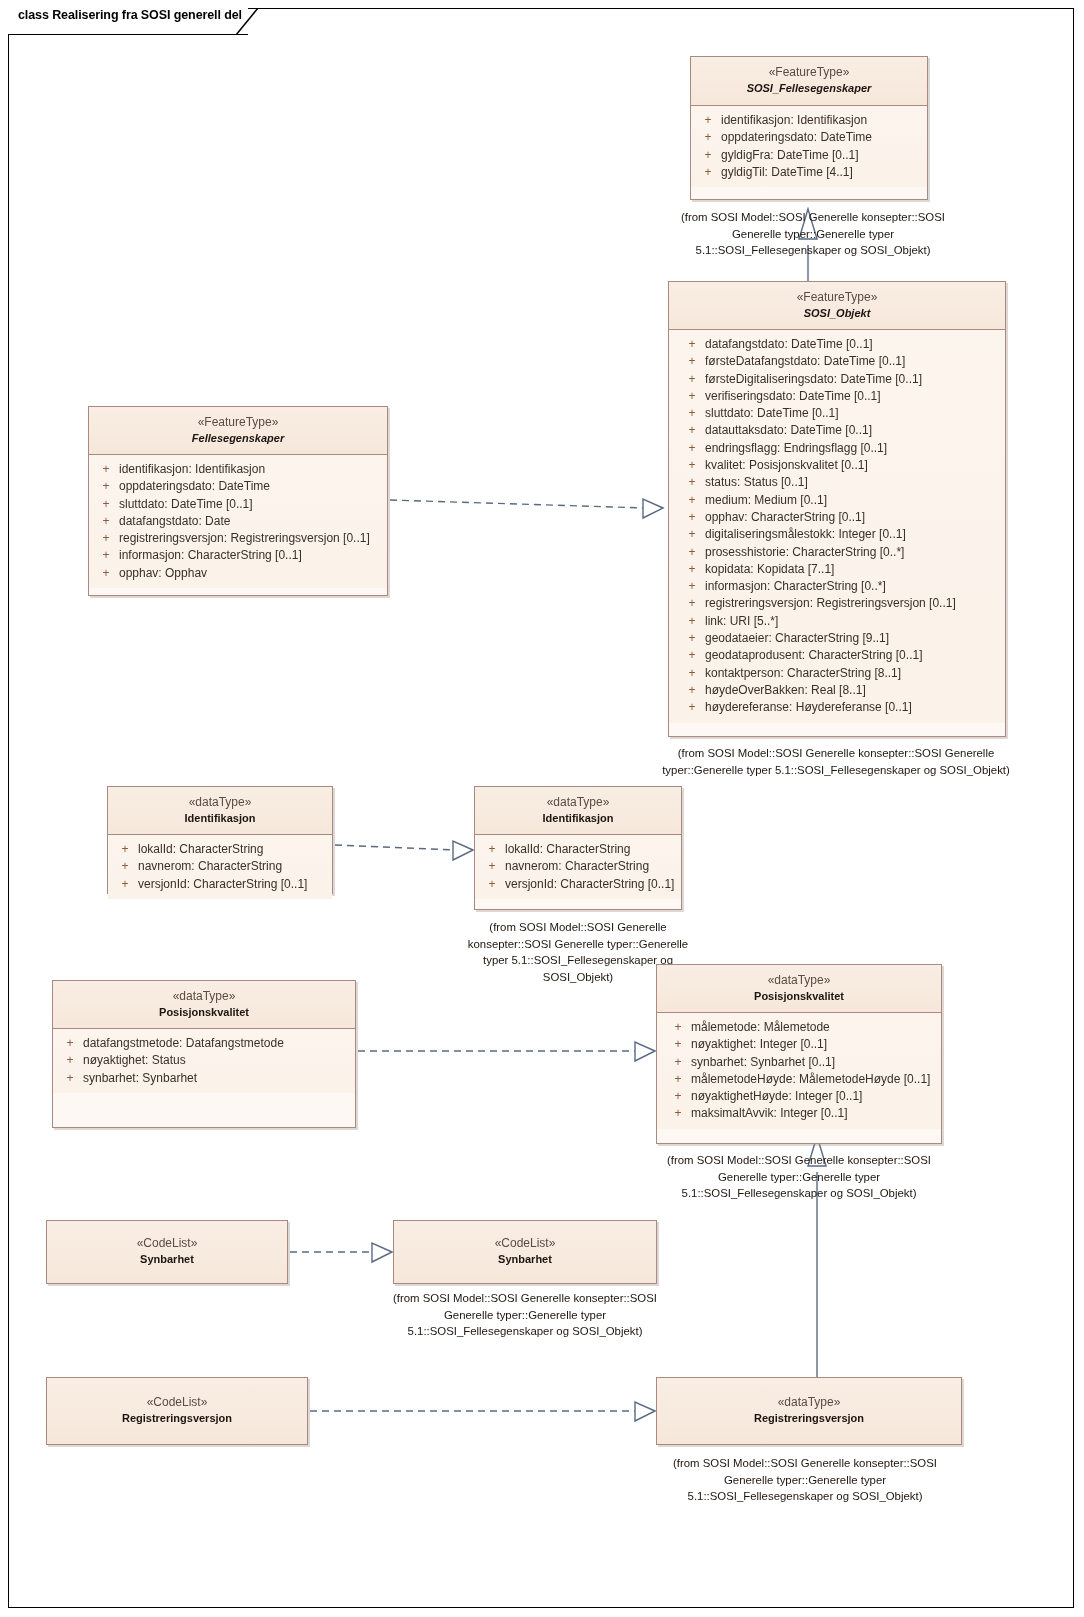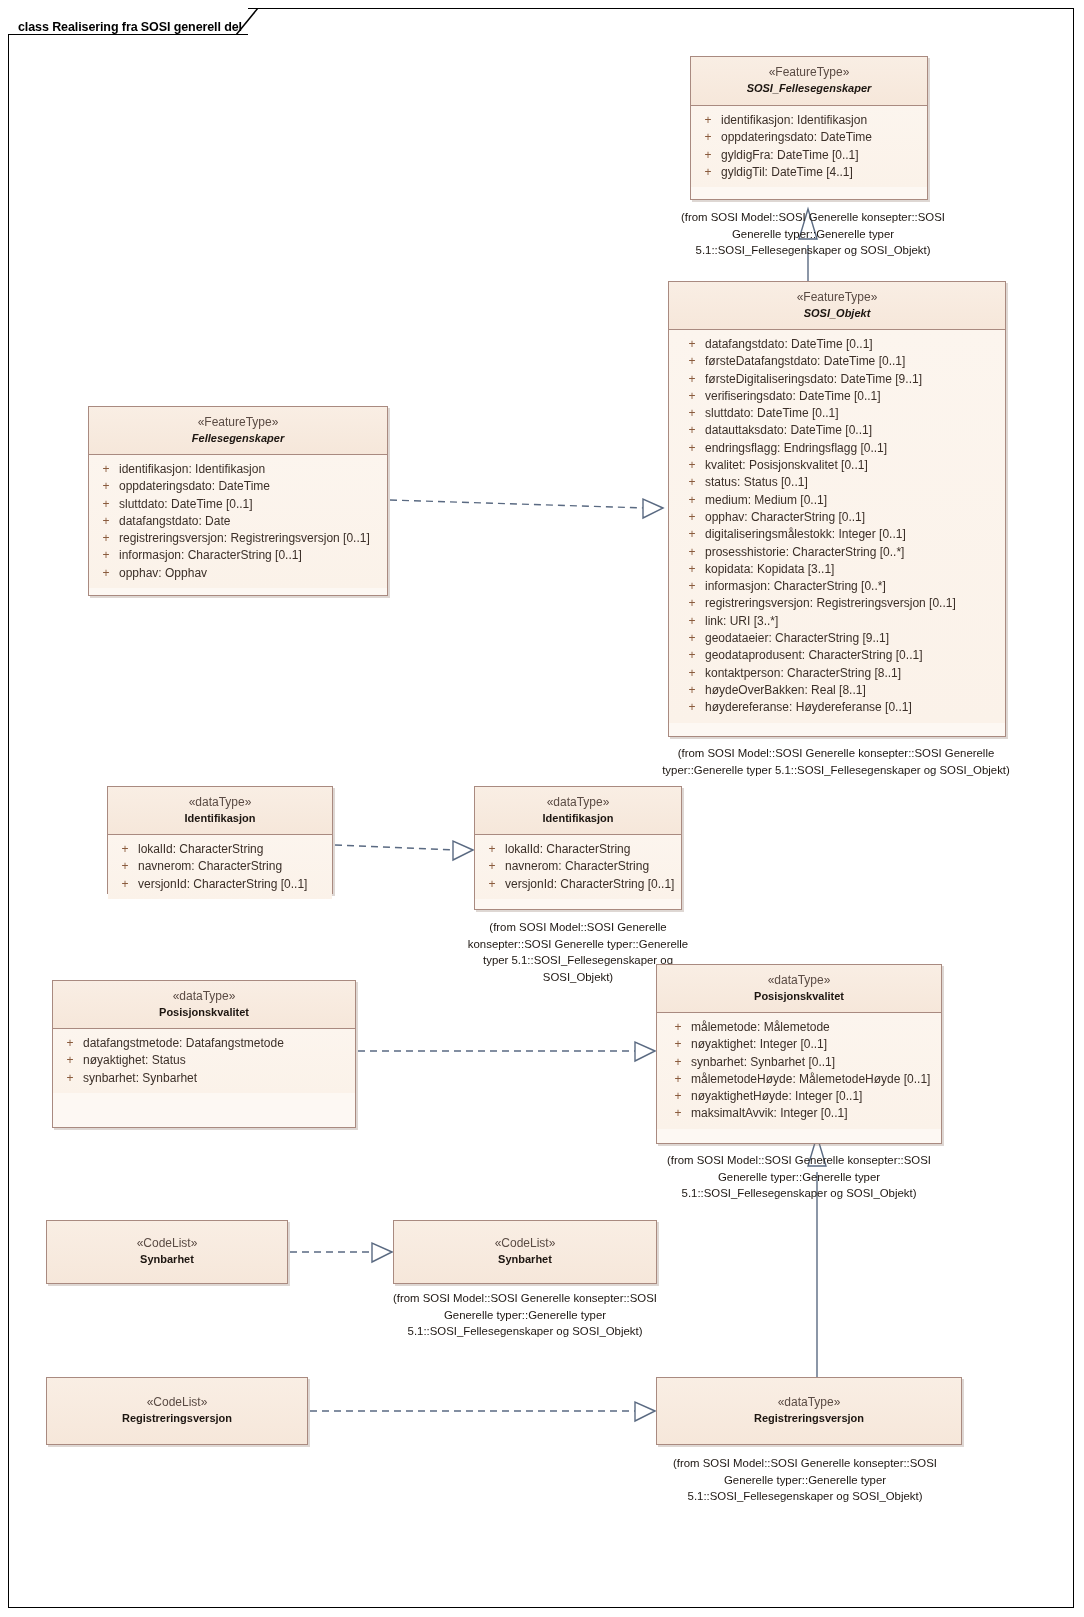--- a/index.html
+++ b/index.html
@@ -29,21 +29,21 @@
     box-sizing: border-box;
   }
   #frame-tab {
     position: absolute;
     left: 8px;
     top: 8px;
     height: 27px;
     box-sizing: border-box;
     border-bottom: 1.5px solid #000000;
     display: flex;
-    align-items: flex-end;
+    align-items: flex-start;
     padding: 0 6px 0 10px;
     background: #ffffff;
   }
   #frame-tab-label {
     font-size: 12.5px;
     font-weight: bold;
     color: #000000;
     white-space: nowrap;
     letter-spacing: -0.1px;
   }
@@ -234,21 +234,21 @@
       <div class="attr">
           <span class="vis">+</span>
           <span class="txt">datafangstdato: DateTime [0..1]</span>
         </div>
       <div class="attr">
           <span class="vis">+</span>
           <span class="txt">førsteDatafangstdato: DateTime [0..1]</span>
         </div>
       <div class="attr">
           <span class="vis">+</span>
-          <span class="txt">førsteDigitaliseringsdato: DateTime [9..1]</span>
+          <span class="txt">førsteDigitaliseringsdato: DateTime [0..1]</span>
         </div>
       <div class="attr">
           <span class="vis">+</span>
           <span class="txt">verifiseringsdato: DateTime [0..1]</span>
         </div>
       <div class="attr">
           <span class="vis">+</span>
           <span class="txt">sluttdato: DateTime [0..1]</span>
         </div>
       <div class="attr">
@@ -278,33 +278,33 @@
       <div class="attr">
           <span class="vis">+</span>
           <span class="txt">digitaliseringsmålestokk: Integer [0..1]</span>
         </div>
       <div class="attr">
           <span class="vis">+</span>
           <span class="txt">prosesshistorie: CharacterString [0..*]</span>
         </div>
       <div class="attr">
           <span class="vis">+</span>
-          <span class="txt">kopidata: Kopidata [3..1]</span>
+          <span class="txt">kopidata: Kopidata [7..1]</span>
         </div>
       <div class="attr">
           <span class="vis">+</span>
           <span class="txt">informasjon: CharacterString [0..*]</span>
         </div>
       <div class="attr">
           <span class="vis">+</span>
           <span class="txt">registreringsversjon: Registreringsversjon [0..1]</span>
         </div>
       <div class="attr">
           <span class="vis">+</span>
-          <span class="txt">link: URI [3..*]</span>
+          <span class="txt">link: URI [5..*]</span>
         </div>
       <div class="attr">
           <span class="vis">+</span>
           <span class="txt">geodataeier: CharacterString [9..1]</span>
         </div>
       <div class="attr">
           <span class="vis">+</span>
           <span class="txt">geodataprodusent: CharacterString [0..1]</span>
         </div>
       <div class="attr">

